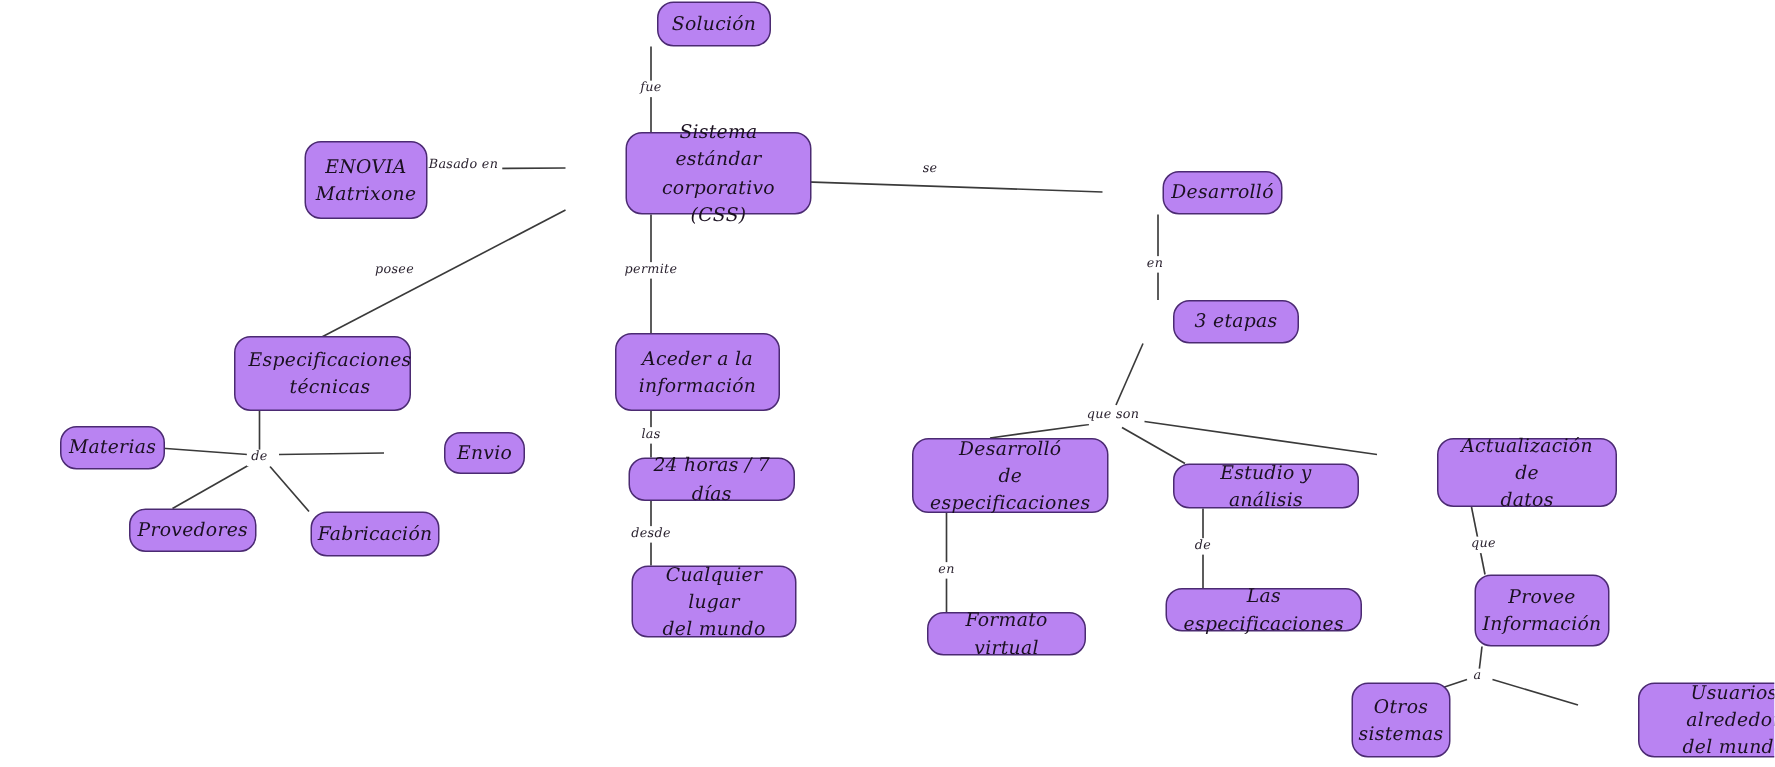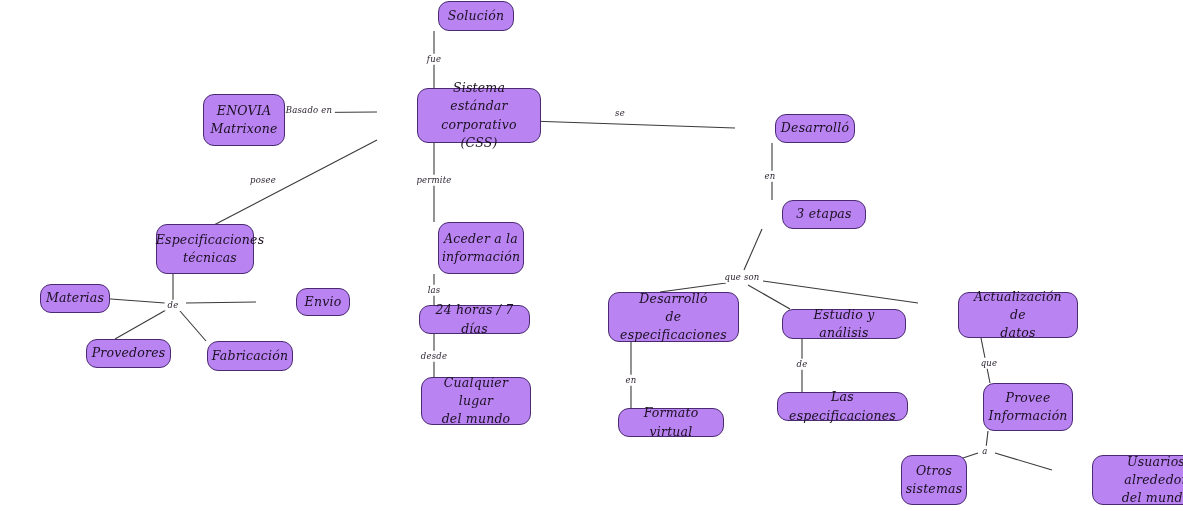--- a/index.html
+++ b/index.html
@@ -88,27 +88,27 @@
       <line x1="988" y1="431" x2="986" y2="448" stroke="#3a3a3a" stroke-width="1.1"></line>
       <line x1="978" y1="453" x2="927" y2="470" stroke="#3a3a3a" stroke-width="1.1"></line>
       <line x1="995" y1="453" x2="1052" y2="470" stroke="#3a3a3a" stroke-width="1.1"></line>
     </svg>
   <div id="node-layer">
       <div class="node" style="left: 398px; top: 1px; width: 76px; height: 30px;">Solución</div>
       <div class="node" style="left: 377px; top: 88px; width: 124px; height: 55px;">Sistema estándar
 corporativo (CSS)</div>
       <div class="node" style="left: 163px; top: 94px; width: 82px; height: 52px;">ENOVIA
 Matrixone</div>
-      <div class="node" style="left: 116px; top: 224px; width: 98px; height: 50px; padding-left: 16px;">Especificaciones
+      <div class="node" style="left: 116px; top: 224px; width: 118px; height: 50px; padding-left: 16px;">Especificaciones
 técnicas</div>
       <div class="node" style="left: 0px; top: 284px; width: 70px; height: 29px;">Materias</div>
       <div class="node" style="left: 256px; top: 288px; width: 54px; height: 28px;">Envio</div>
       <div class="node" style="left: 46px; top: 339px; width: 85px; height: 29px;">Provedores</div>
       <div class="node" style="left: 167px; top: 341px; width: 86px; height: 30px; text-align: center;">Fabricación</div>
-      <div class="node" style="left: 398px; top: 222px; width: 86px; height: 52px;">Aceder a la
+      <div class="node" style="left: 370px; top: 222px; width: 110px; height: 52px;">Aceder a la
 información</div>
       <div class="node" style="left: 379px; top: 305px; width: 111px; height: 29px;">24 horas / 7 días</div>
       <div class="node" style="left: 381px; top: 377px; width: 110px; height: 48px;">Cualquier lugar
 del mundo</div>
       <div class="node" style="left: 735px; top: 114px; width: 80px; height: 29px;">Desarrolló</div>
       <div class="node" style="left: 742px; top: 200px; width: 84px; height: 29px;">3 etapas</div>
       <div class="node" style="left: 568px; top: 292px; width: 131px; height: 50px;">Desarrolló
 de especificaciones</div>
       <div class="node" style="left: 578px; top: 408px; width: 106px; height: 29px;">Formato virtual</div>
       <div class="node" style="left: 742px; top: 309px; width: 124px; height: 30px;">Estudio y análisis</div>

